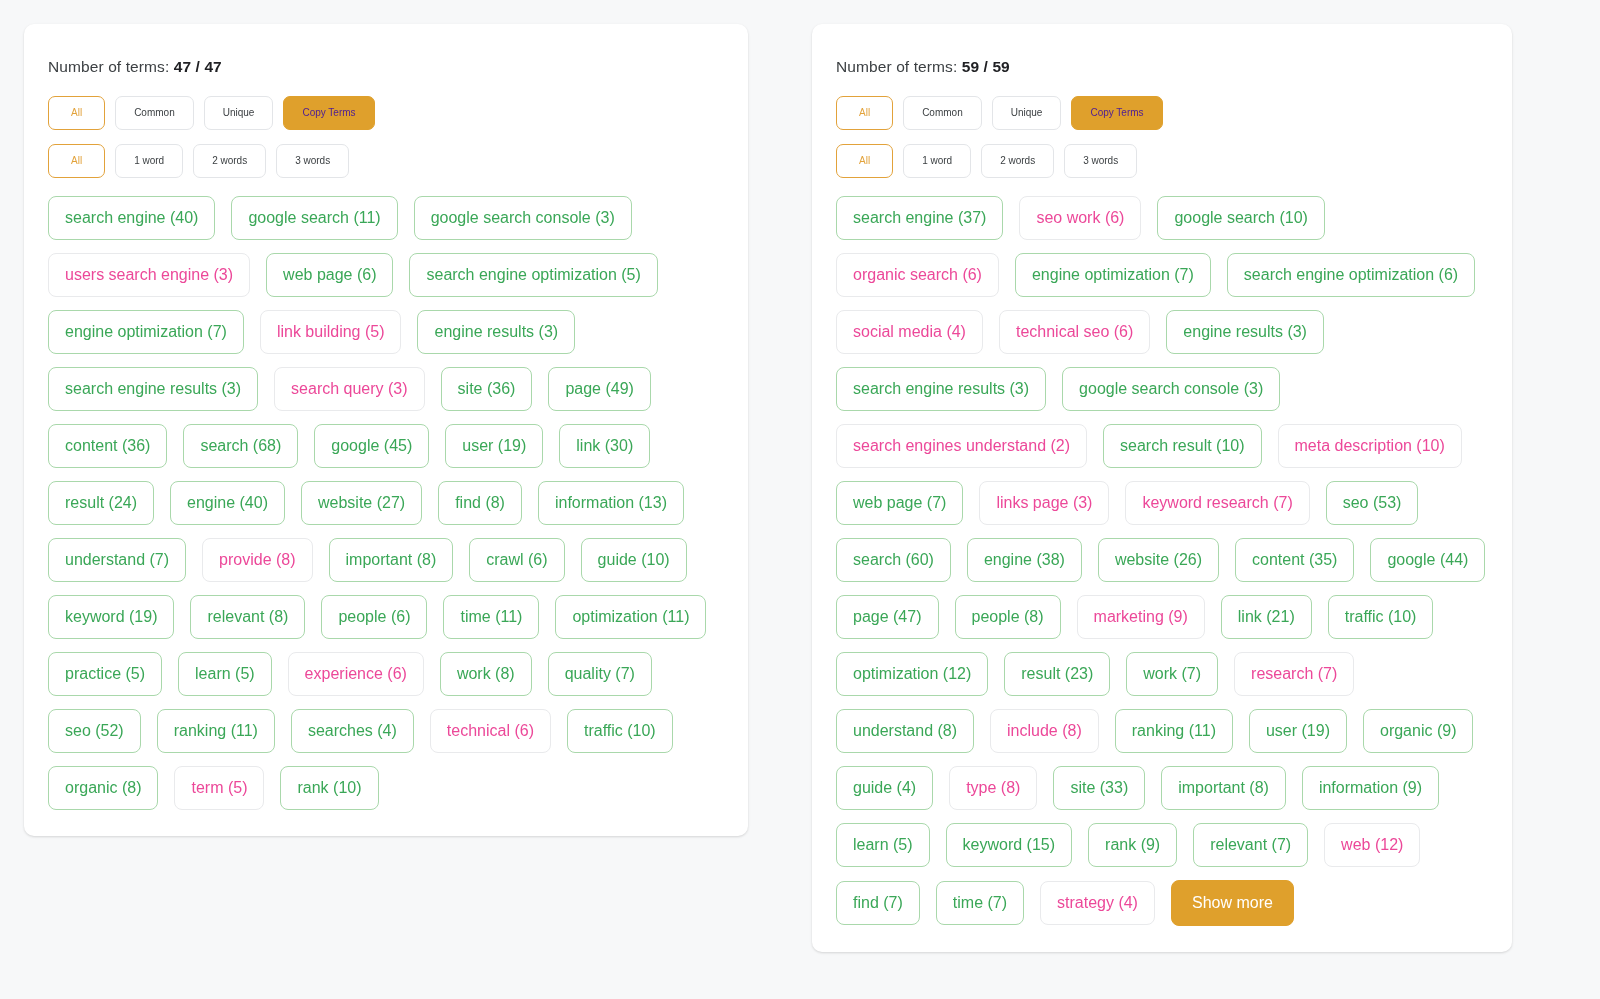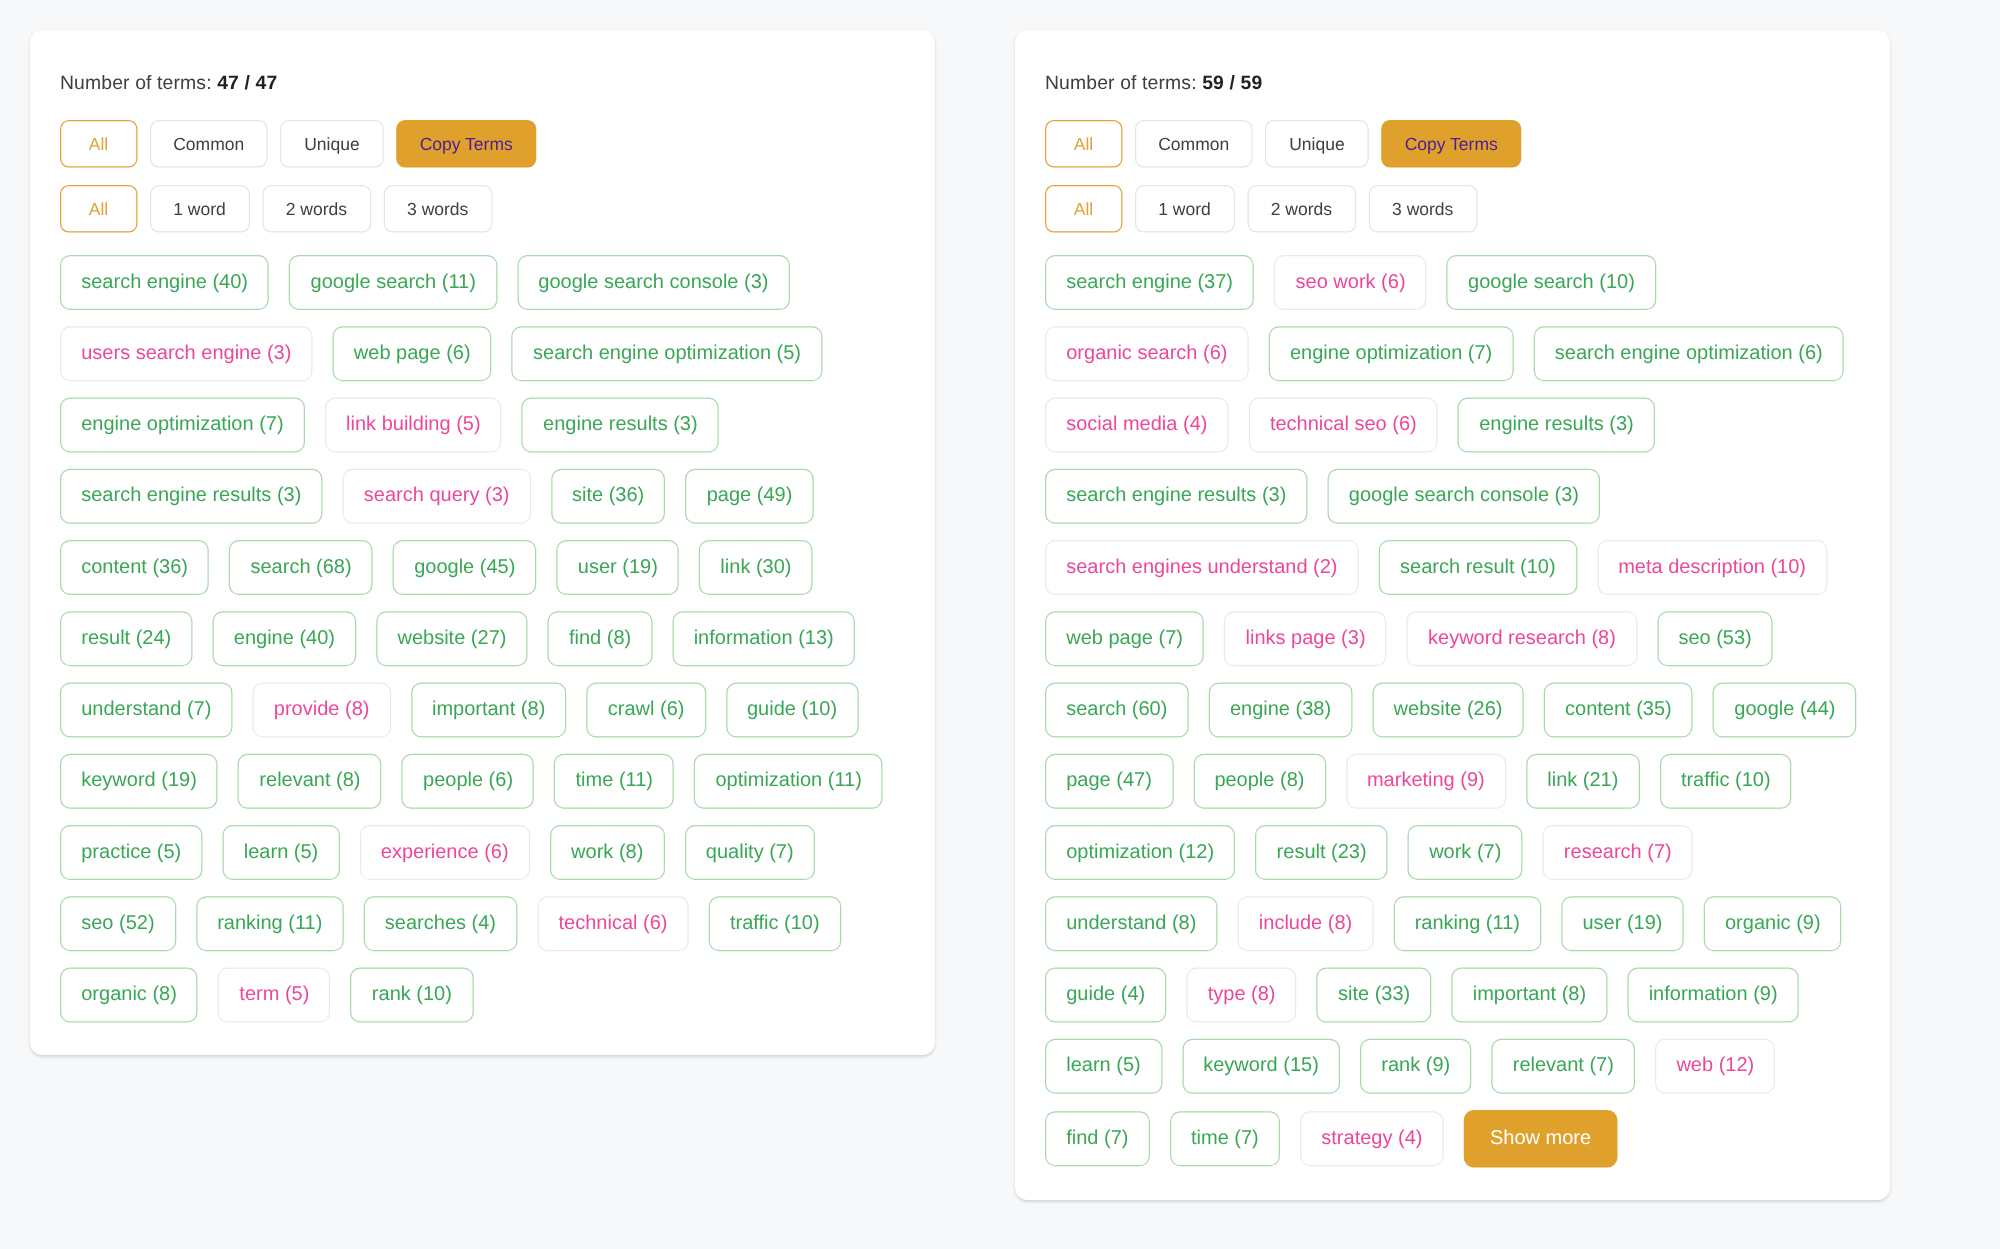--- a/index.html
+++ b/index.html
@@ -44,21 +44,21 @@
   .filter-row {
     display: flex;
     flex-wrap: wrap;
     align-items: center;
     gap: 10px;
     margin-bottom: 14px;
   }
 
   .btn {
     font-family: "Liberation Sans", sans-serif;
-    font-size: 14px;
+    font-size: 10px;
     line-height: 1;
     padding: 11px 18px;
     border-radius: 7px;
     background: #ffffff;
     border: 1px solid #e3e5e8;
     color: #3c4043;
     cursor: pointer;
     white-space: nowrap;
   }
   .btn.active-outline {
@@ -198,21 +198,21 @@
         <span class="tag unique">social media (4)</span>
         <span class="tag unique">technical seo (6)</span>
         <span class="tag common">engine results (3)</span>
         <span class="tag common">search engine results (3)</span>
         <span class="tag common">google search console (3)</span>
         <span class="tag unique">search engines understand (2)</span>
         <span class="tag common">search result (10)</span>
         <span class="tag unique">meta description (10)</span>
         <span class="tag common">web page (7)</span>
         <span class="tag unique">links page (3)</span>
-        <span class="tag unique">keyword research (8)</span>
+        <span class="tag unique">keyword research (7)</span>
         <span class="tag common">seo (53)</span>
         <span class="tag common">search (60)</span>
         <span class="tag common">engine (38)</span>
         <span class="tag common">website (26)</span>
         <span class="tag common">content (35)</span>
         <span class="tag common">google (44)</span>
         <span class="tag common">page (47)</span>
         <span class="tag common">people (8)</span>
         <span class="tag unique">marketing (9)</span>
         <span class="tag common">link (21)</span>

